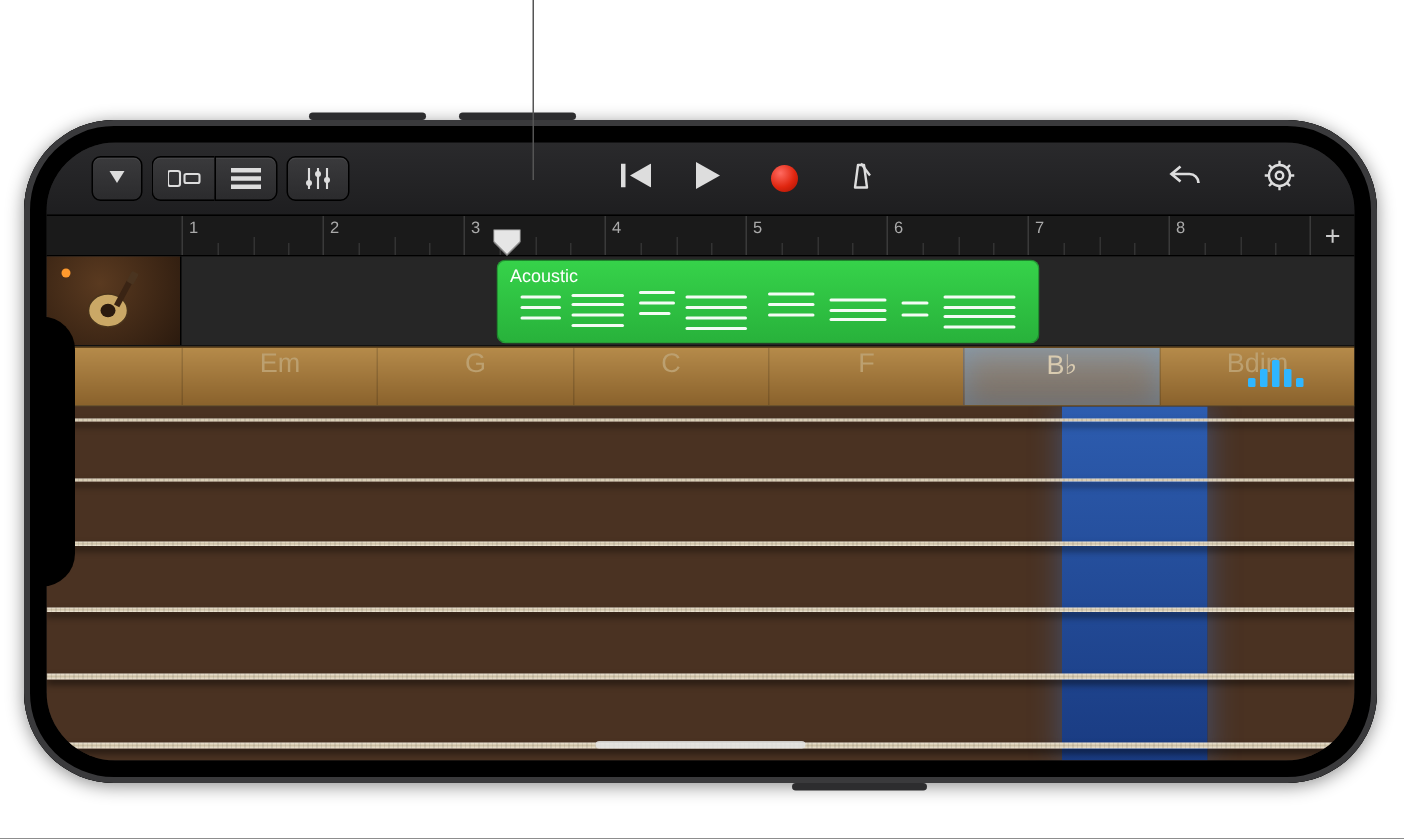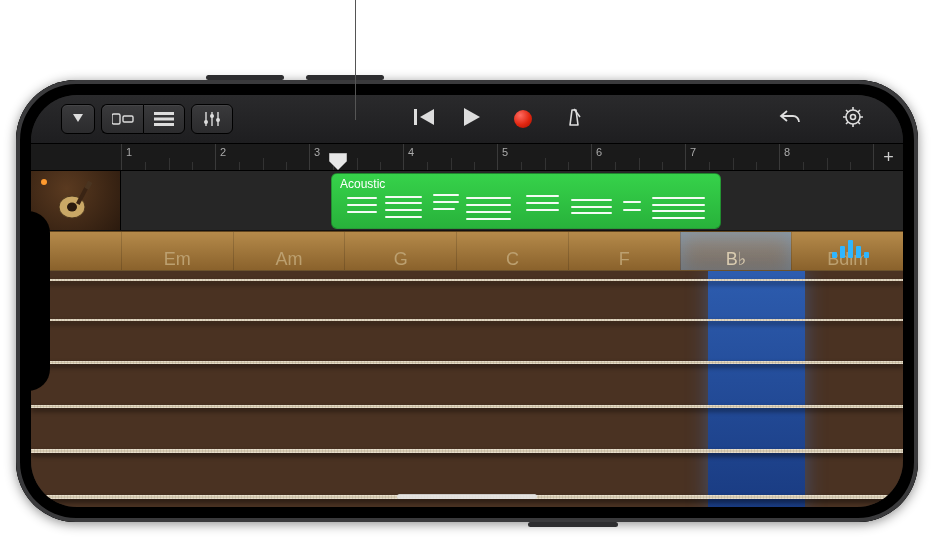--- a/index.html
+++ b/index.html
@@ -134,21 +134,21 @@
     border-right:1px solid #000;
     display:flex; align-items:center; justify-content:center;
     position:relative;
   }
   .track-header .dot { position:absolute; left:10px; top:8px; width:6px; height:6px; background:#ff9a2e; border-radius:50%;}
   .region {
     position:absolute;
     left:300px;
     top:2px;
     height:56px;
-    width:390px;
+    width:362px;
     background: linear-gradient(#36d24a,#28b23b);
     border-radius:6px;
     border:1px solid rgba(0,0,0,.25);
     overflow:hidden;
     color:#fff;
     font-size:12px;
   }
   .region .title { padding:3px 8px; font-weight:500;}
   .region .midi {
     position:relative;
@@ -173,21 +173,21 @@
   }
   .chord-strip::before{
     content:"";
     position:absolute; inset:0 0 auto 0;
     height:40px;
     background: radial-gradient(600px 100px at 50% 260%, rgba(70,40,20,.9), rgba(0,0,0,0) 60%);
     pointer-events:none;
   }
   .chord-tab {
     flex:1;
-    display:flex; align-items:flex-end; justify-content:center;
+    display:flex; align-items:flex-start; justify-content:center;
     color:#bca070;
     font-size:18px;
     font-weight:500;
     border-left:1px solid rgba(0,0,0,.15);
     position:relative;
   }
   .chord-tab.active {
     background: linear-gradient(rgba(80,150,255,.35), rgba(60,120,230,.25));
     color:#d9cbb0;
     box-shadow: inset 0 0 20px rgba(100,180,255,.3);
@@ -395,23 +395,20 @@
               <span style="left:84%;top:68%;width:14%"></span>
           </div>
         </div>
       </div>
 
       <div class="chord-strip">
         <div class="chord-tab">
             <span>Em</span>
           </div>
         <div class="chord-tab">
-            <span>Am</span>
-          </div>
-        <div class="chord-tab">
             <span>G</span>
           </div>
         <div class="chord-tab">
             <span>C</span>
           </div>
         <div class="chord-tab">
             <span>F</span>
           </div>
         <div class="chord-tab active">
             <span>B♭</span>

